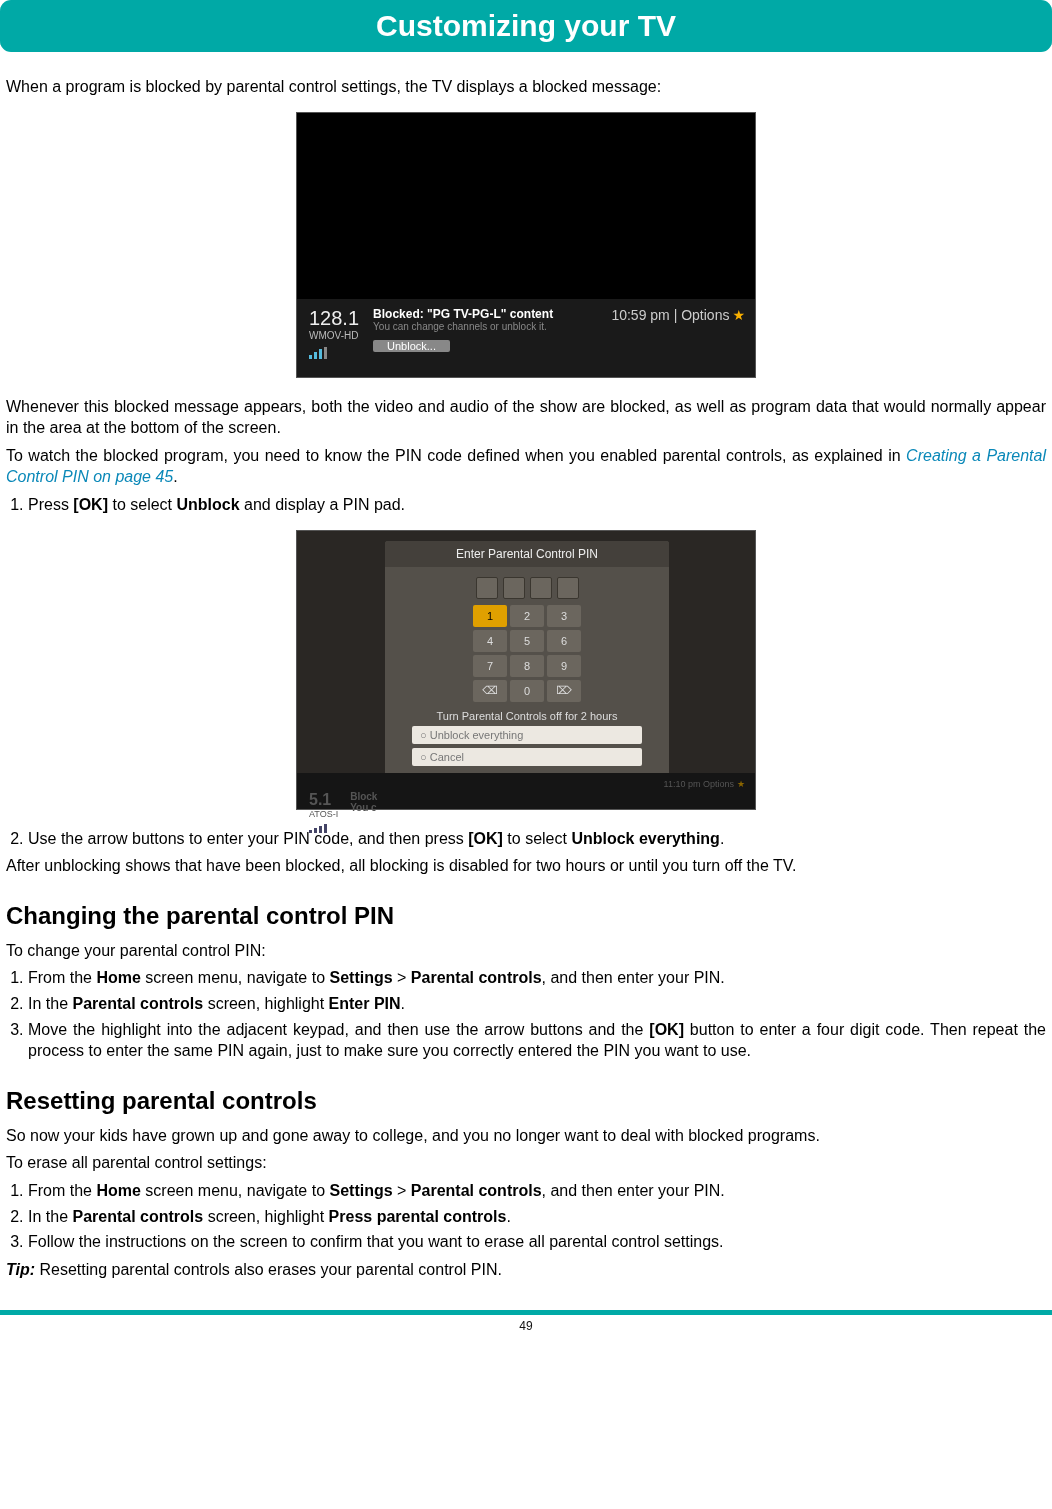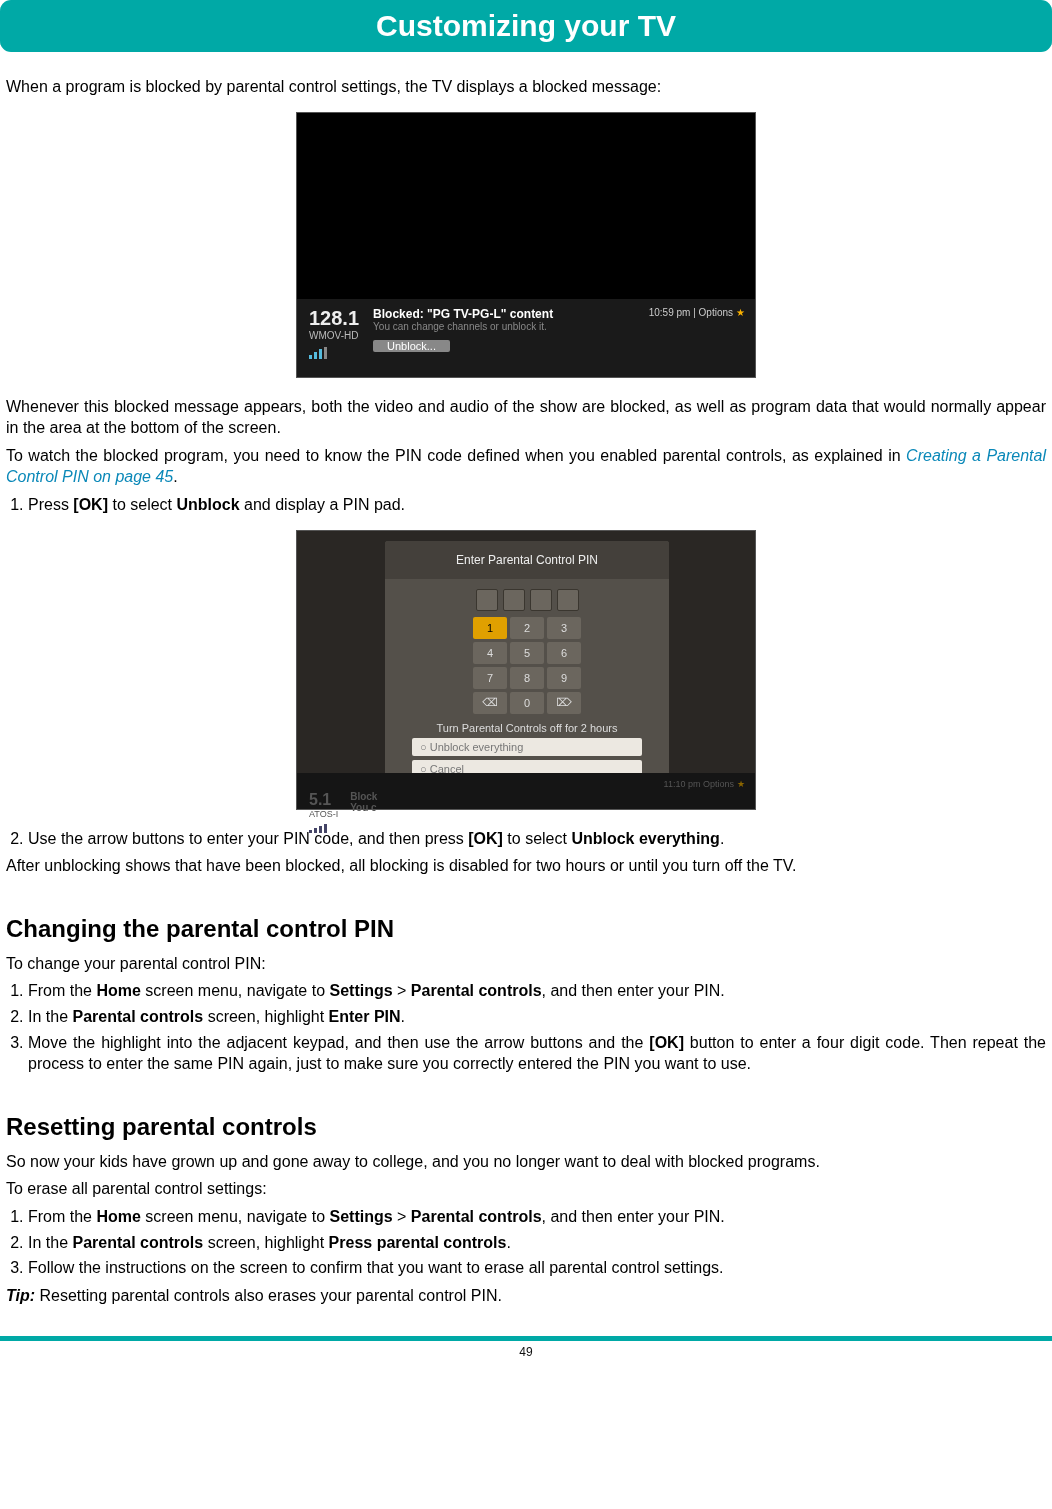--- a/index.html
+++ b/index.html
@@ -23,72 +23,72 @@
     border-top: 3px solid #00a9a6;
     border-bottom: 3px solid #00a9a6;
     border-radius: 11px;
   }
   .content { padding: 0 6px; }
   p { margin: 6px 0; line-height: 1.35; }
   p.justify { text-align: justify; }
   ol { padding-left: 22px; margin: 6px 0; }
   ol li { margin: 4px 0; line-height: 1.35; text-align: justify; }
   .link { color: #0a88b8; font-style: italic; }
-  h2 { font-size: 24px; font-weight: bold; margin-top: 38px; margin-bottom: 10px; }
+  h2 { font-size: 24px; font-weight: bold; margin-top: 25px; margin-bottom: 10px; }
   .tip { font-style: italic; font-weight: bold; }
   .figure { display:flex; justify-content:center; margin: 14px 0 18px; }
 
   
   .tvshot1 {
     width: 460px; height: 266px;
     background: linear-gradient(#161616, #0a0a0a);
     border: 1px solid #555;
     position: relative;
     display:flex; flex-direction:column;
   }
   .tvshot1 .black { flex:1; background:#000; }
   .tvshot1 .bar {
     height: 78px; background:#1a1a1a;
     display:flex; align-items:flex-start; padding:8px 12px;
     position:relative;
   }
-  .tvshot1 .chnum { color:#eee; font-size:20px; font-weight:bold;text-align:center; }
+  .tvshot1 .chnum { color:#eee; font-size:20px; font-weight:normal;text-align:center; }
   .tvshot1 .chcall { color:#bbb; font-size:10px; }
   .tvshot1 .sigbars { margin-top:6px; display:flex; align-items:flex-end; gap:2px; height:12px; }
   .tvshot1 .sigbars span { width:3px; background:#5bd; }
   .tvshot1 .sigbars span:nth-child(1){height:4px}
   .tvshot1 .sigbars span:nth-child(2){height:7px}
   .tvshot1 .sigbars span:nth-child(3){height:10px}
   .tvshot1 .sigbars span:nth-child(4){height:12px; background:#888}
   .tvshot1 .center { margin-left:14px; }
   .tvshot1 .blkmsg { color:#fff; font-size:12px; font-weight:bold; }
   .tvshot1 .blksub { color:#888; font-size:10px; }
   .tvshot1 .btn {
     background:#888; color:#fff; font-size:11px;
     padding:0 14px; display:inline-block; margin-top:8px; border-radius:2px;
   }
-  .tvshot1 .clock { position:absolute; right:10px; top:8px; color:#ccc; font-size:10px; }
+  .tvshot1 .clock { position:absolute; right:10px; top:8px; color:#ccc; font-size:14px; }
   .tvshot1 .clock .star { color:#f9b000; margin-left:3px; }
 
   
   .tvshot2 {
     width: 460px; height: 280px;
     background: #1a1a1a; border:1px solid #555;
     position:relative; display:flex; flex-direction:column;
   }
   .tvshot2 .backdrop { flex:1; background:#2a2724; position:relative; }
   .tvshot2 .dialog {
     position:absolute; left:88px; top:10px; width:284px;
     background:#54504a; border-radius:3px;
     display:flex; flex-direction:column; align-items:center;
     padding-bottom:10px;
   }
   .tvshot2 .dtitle {
     width:100%; background:#44403b; color:#eee;
-    text-align:center; font-size:12px; padding:12px 0;
+    text-align:center; font-size:12px; padding:6px 0;
     border-radius:3px 3px 0 0;
   }
   .tvshot2 .pinboxes { display:flex; gap:5px; margin:10px 0 6px; }
   .tvshot2 .pinboxes span { width:22px; height:22px; background:#6b665e; border-radius:2px; border:1px solid #3a362f; }
   .tvshot2 .keys { display:grid; grid-template-columns:repeat(3,34px); grid-auto-rows:22px; gap:3px; }
   .tvshot2 .key {
     background:#6b665e; color:#ddd; font-size:11px;
     display:flex; align-items:center; justify-content:center;
     border-radius:2px;
   }

